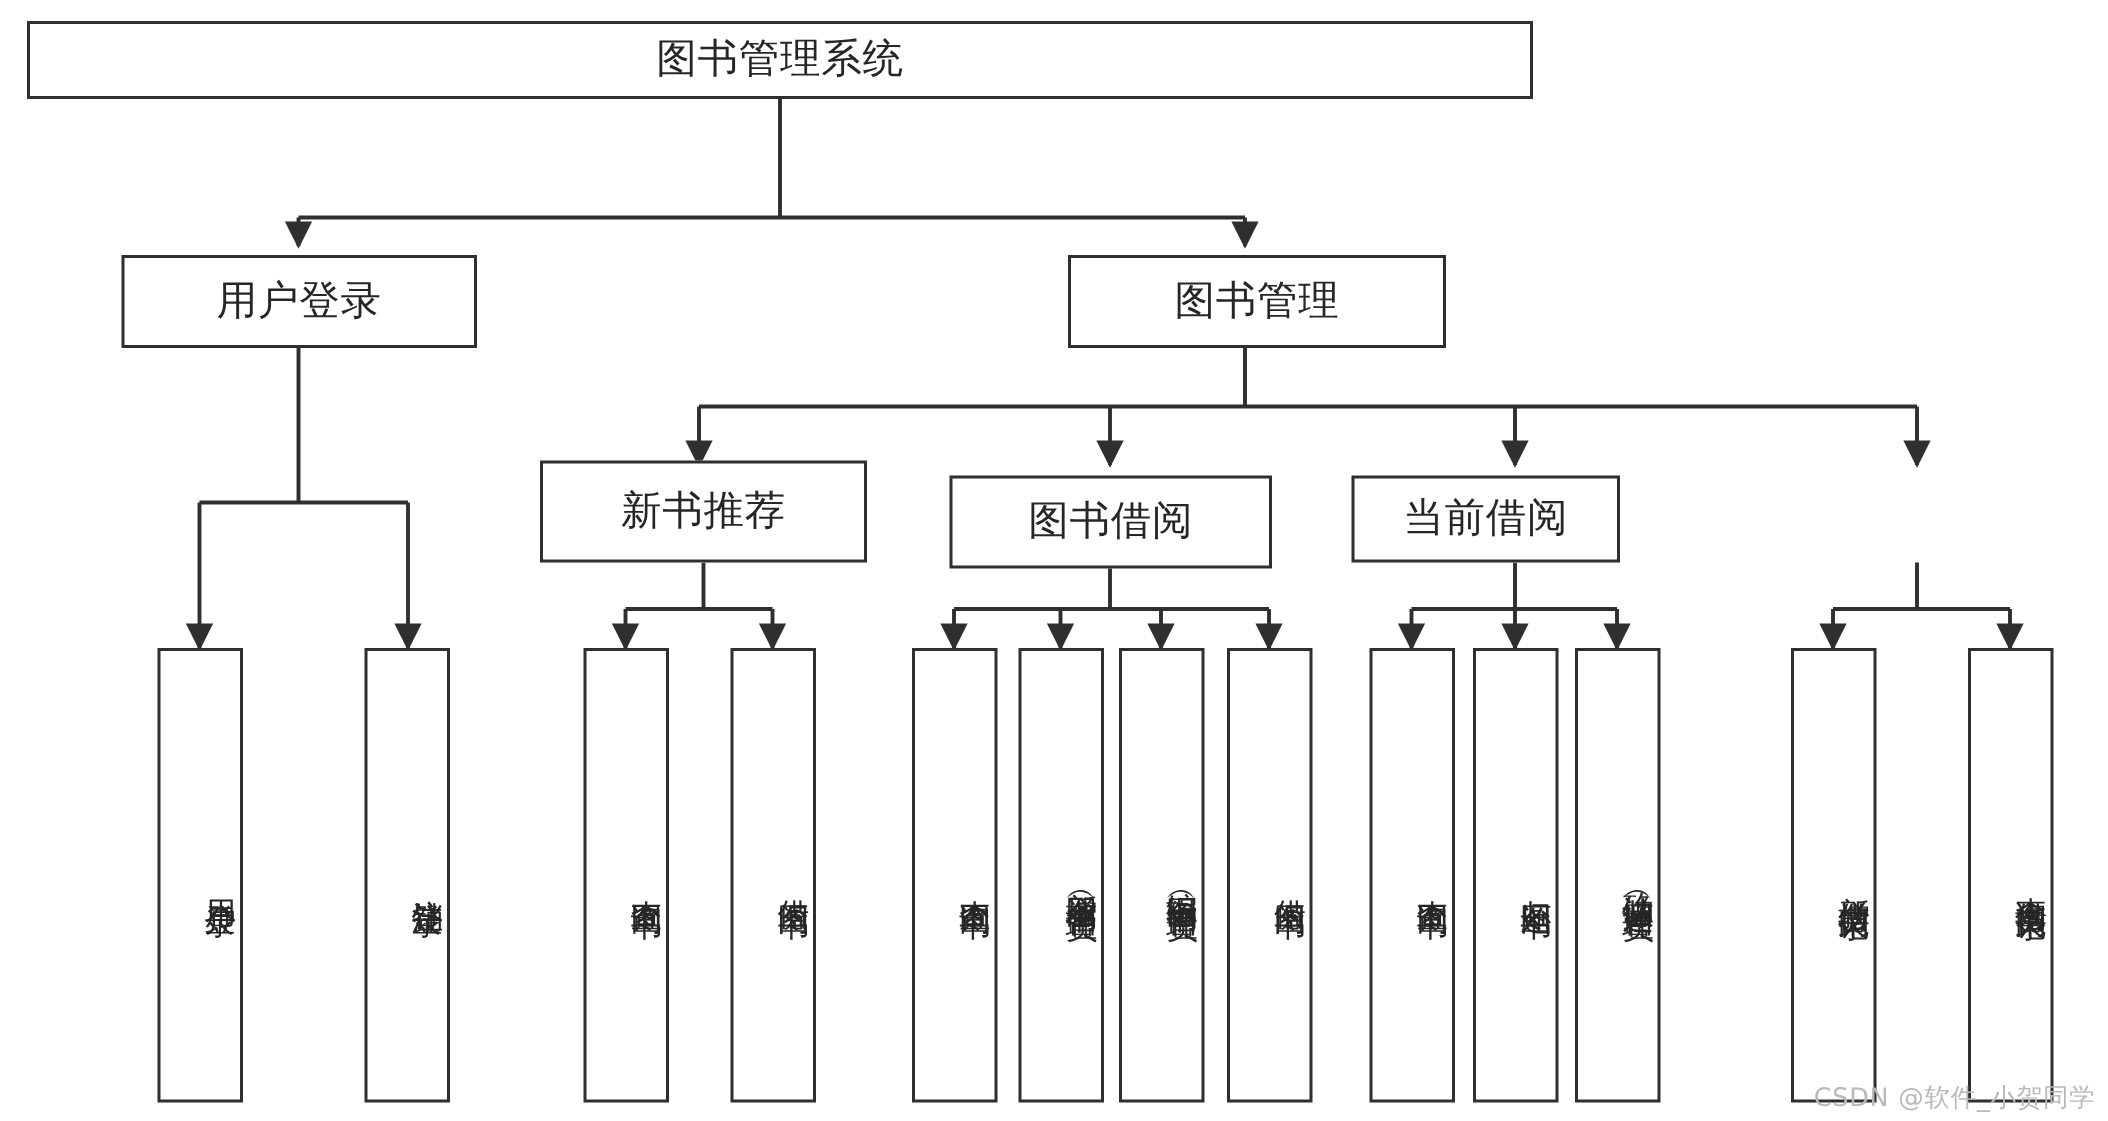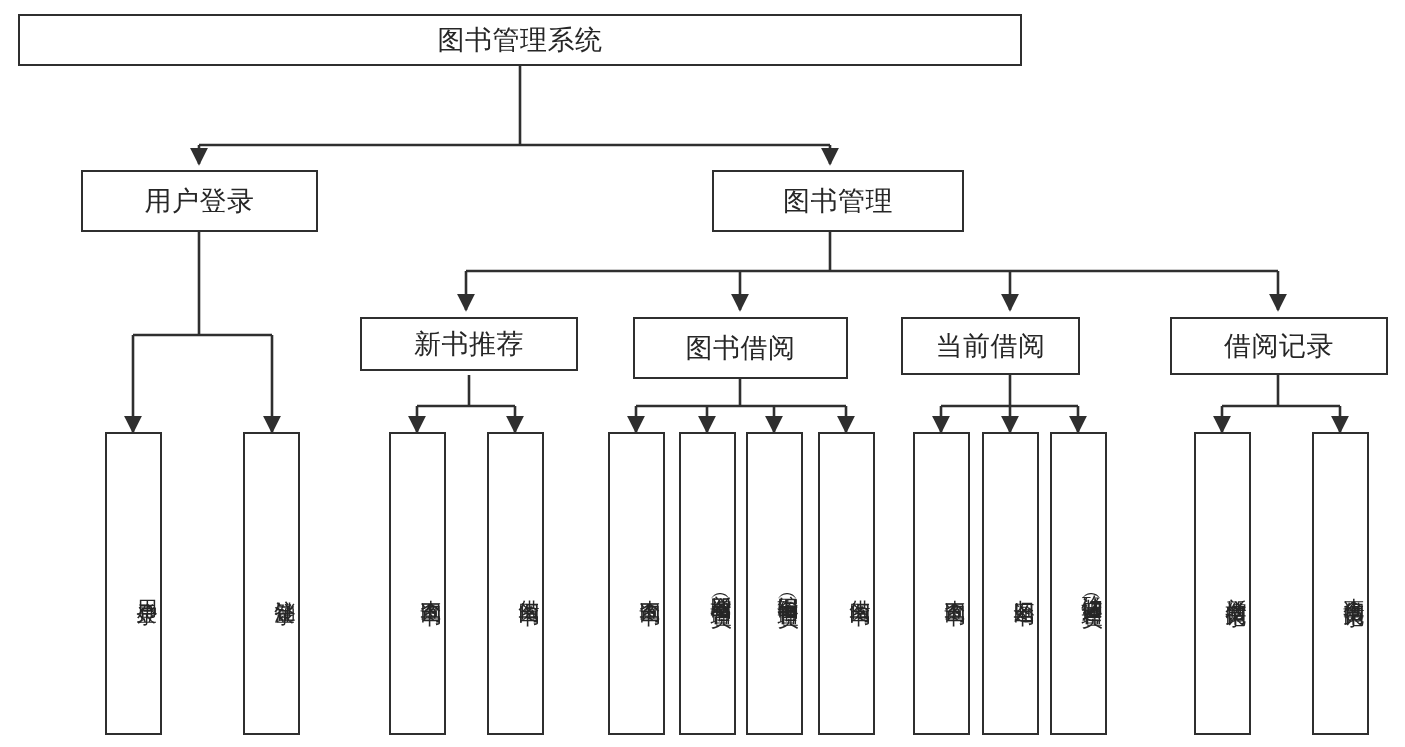--- a/index.html
+++ b/index.html
@@ -120,24 +120,23 @@
       <path d="M 1222 406 L 1222 432" marker-end="url(#arrow)"></path>
       <path d="M 1340 406 L 1340 432" marker-end="url(#arrow)"></path>
     </g>
   </svg>
 
   <div class="node h" style="left:18px; top:14px; width:1004px; height:52px;">图书管理系统</div>
 
   <div class="node h" style="left:81px; top:170px; width:237px; height:62px;">用户登录</div>
   <div class="node h" style="left:712px; top:170px; width:252px; height:62px;">图书管理</div>
 
-  <div class="node h" style="left:360px; top:317px; width:218px; height:54px;">新书推荐</div>
+  <div class="node h" style="left:360px; top:307px; width:218px; height:68px;">新书推荐</div>
   <div class="node h" style="left:633px; top:317px; width:215px; height:62px;">图书借阅</div>
   <div class="node h" style="left:901px; top:317px; width:179px; height:58px;">当前借阅</div>
-  <div class="node h" style="left:1170px; top:317px; width:218px; height:58px;">借阅记录</div>
 
   <div class="node v" style="left:105px; top:432px; width:57px; height:303px;">
     <span class="vtxt">用户登录</span>
   </div>
   <div class="node v" style="left:243px; top:432px; width:57px; height:303px;">
     <span class="vtxt">注销登录</span>
   </div>
 
   <div class="node v" style="left:389px; top:432px; width:57px; height:303px;">
     <span class="vtxt">查询图书</span>
@@ -169,14 +168,15 @@
     <span class="vtxt">确认归还（管理员）</span>
   </div>
 
   <div class="node v" style="left:1194px; top:432px; width:57px; height:303px;">
     <span class="vtxt">新增借阅记录</span>
   </div>
   <div class="node v" style="left:1312px; top:432px; width:57px; height:303px;">
     <span class="vtxt">查询借阅记录</span>
   </div>
 
+  <div class="watermark">CSDN @软件_小贺同学</div>
 
 </div>
 
 </body></html>

